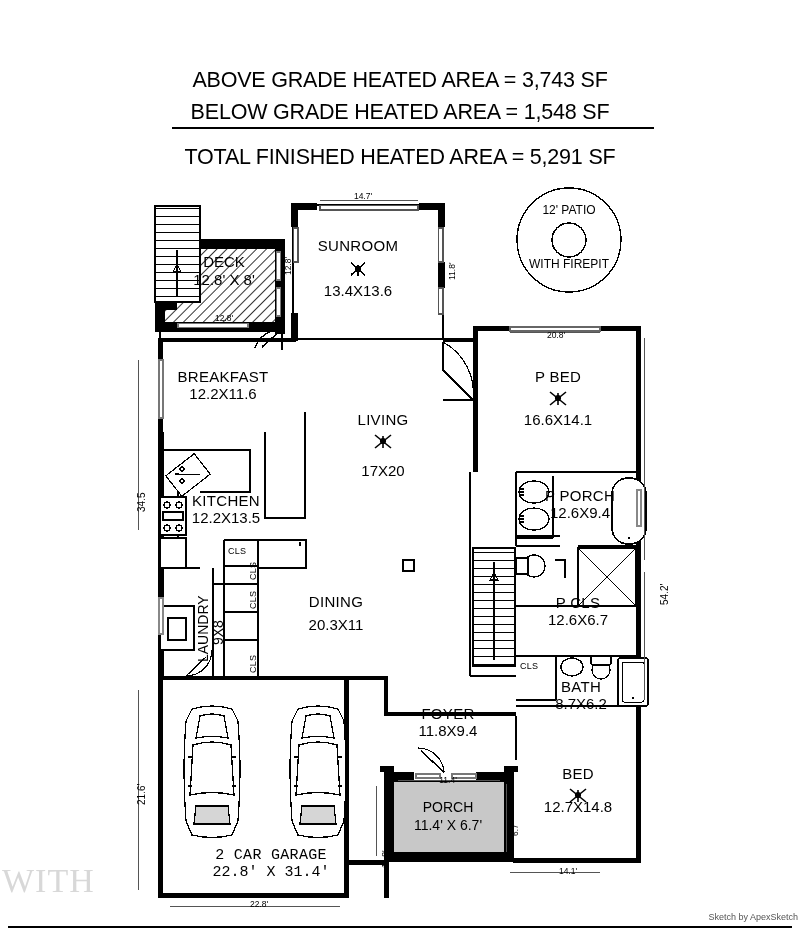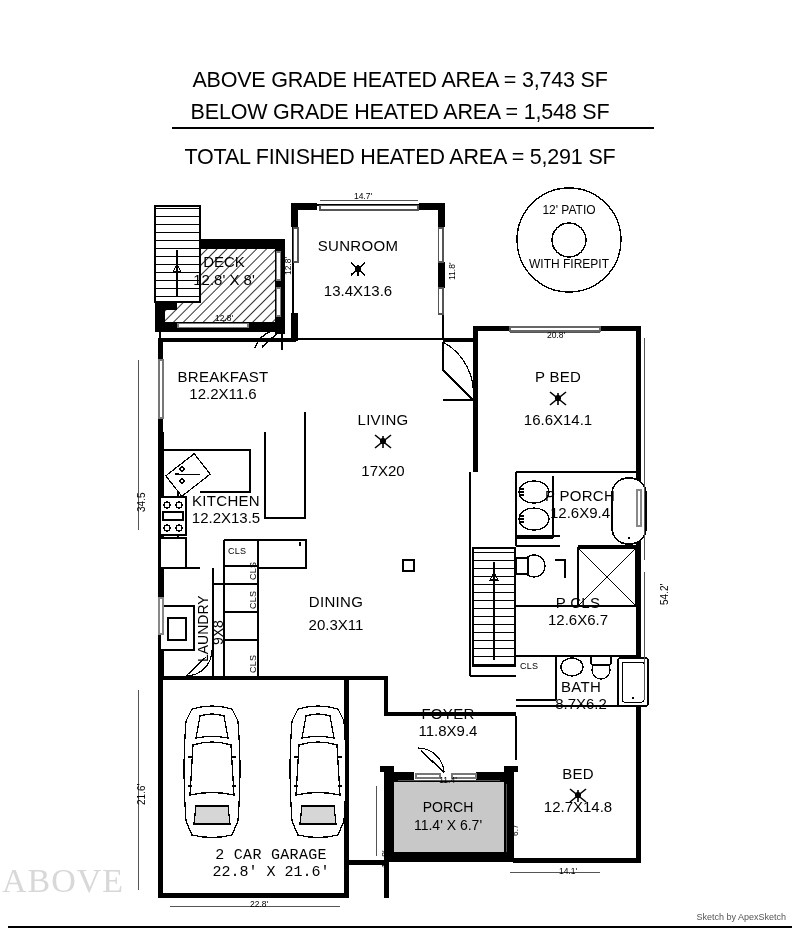--- a/index.html
+++ b/index.html
@@ -115,21 +115,21 @@
   .tmls {
     position:absolute;
     left: 2px; top: 862px;
     font-size: 34px;
     color: #d8d8d8;
     letter-spacing: 1px;
     font-family: "Liberation Serif", serif;
   }
   .footer-note {
     position:absolute;
-    right: 14px; top: 912px;
+    right: 2px; top: 912px;
     font-size: 9px;
     color: #555;
     white-space:nowrap;
   }
   .footer-rule {
     position:absolute;
     left: 8px; right: 8px; top: 926px;
     height: 2px; background:#000;
   }
 </style>
@@ -529,34 +529,34 @@
     <span class="dm">11.8X9.4</span>
   </div>
 
   <div class="porch-t" style="left:448px; top:798px;">
     <span>PORCH</span><br>
     <span>11.4' X 6.7'</span>
   </div>
 
   <div class="rlabel" style="left:271px; top:847px;font-family:Liberation Mono, monospace;">
     <span class="nm">2 CAR GARAGE</span>
-    <span class="dm">22.8' X 21.6'</span>
+    <span class="dm">22.8' X 31.4'</span>
   </div>
 
   <div class="dim" style="left:363px; top:191px;">14.7'</div>
   <div class="dim v" style="left:447px; top:280px;">11.8'</div>
   <div class="dim v" style="left:283px; top:275px;">12.8'</div>
   <div class="dim" style="left:224px; top:313px;">12.8'</div>
   <div class="dim" style="left:556px; top:314px;margin-top:16px;">20.8'</div>
   <div class="dim v" style="left:136px; top:512px; font-size:10px;">34.5</div>
   <div class="dim v" style="left:659px; top:605px; font-size:10px;">54.2'</div>
   <div class="dim v" style="left:136px; top:805px; font-size:10px;">21.6'</div>
   <div class="dim" style="left:259px; top:899px;">22.8'</div>
   <div class="dim" style="left:448px; top:775px;">11.4'</div>
   <div class="dim v" style="left:510px; top:836px;">6.7'</div>
   <div class="dim v" style="left:380px; top:868px;">11.8'</div>
   <div class="dim" style="left:568px; top:866px;text-align:center;">14.1'</div>
 
-  <div class="tmls">ABOVE</div>
+  <div class="tmls">WITH</div>
   <div class="footer-note">Sketch by ApexSketch</div>
   <div class="footer-rule"></div>
 
 </div>
 
 </body></html>

